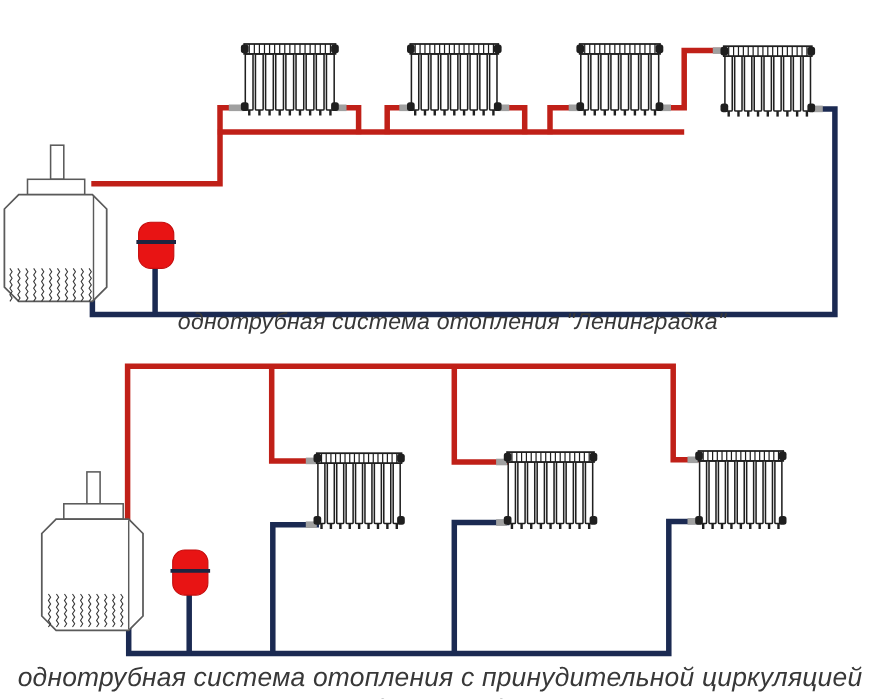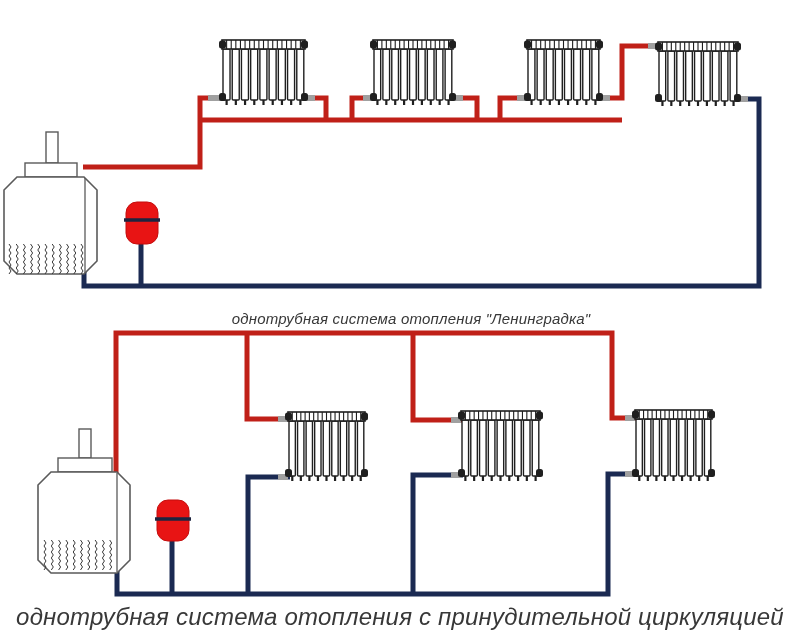--- a/index.html
+++ b/index.html
@@ -1,21 +1,21 @@
 <!DOCTYPE html>
 <html><head>
 <meta charset="utf-8">
 <style>
   html,body{margin:0;padding:0;background:#fff;}
   .canvas{position:relative;width:800px;height:635px;background:#ffffff;overflow:hidden;
           font-family:"Liberation Sans",sans-serif;}
   .canvas svg{position:absolute;left:0;top:0;}
   .caption{position:absolute;left:0;width:100%;text-align:center;font-style:italic;
            color:#383838;letter-spacing:0.2px;}
-  .caption-top{top:310px;font-size:15px;padding-right:26px;box-sizing:border-box;padding-left:48px;}
+  .caption-top{top:281px;font-size:21px;padding-right:26px;box-sizing:border-box;padding-left:48px;}
   .caption-bottom{top:603px;font-size:24px;}
 </style>
 </head>
 <body>
 
 <div class="canvas">
   <svg id="diagram" viewBox="0 0 800 635" width="800" height="635">
       <polyline points="83,167 200,167 200,98 216,98" fill="none" stroke="#c02018" stroke-width="5"></polyline>
       <polyline points="198,120 622,120" fill="none" stroke="#c02018" stroke-width="5"></polyline>
       <polyline points="303,98 326,98 326,122" fill="none" stroke="#c02018" stroke-width="5"></polyline>

